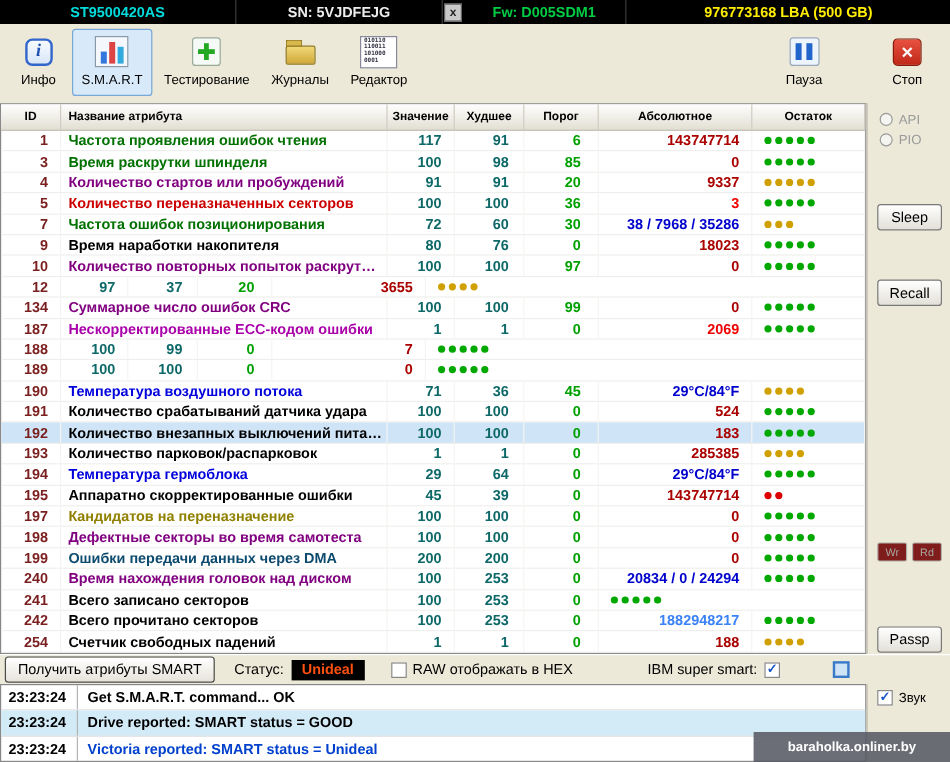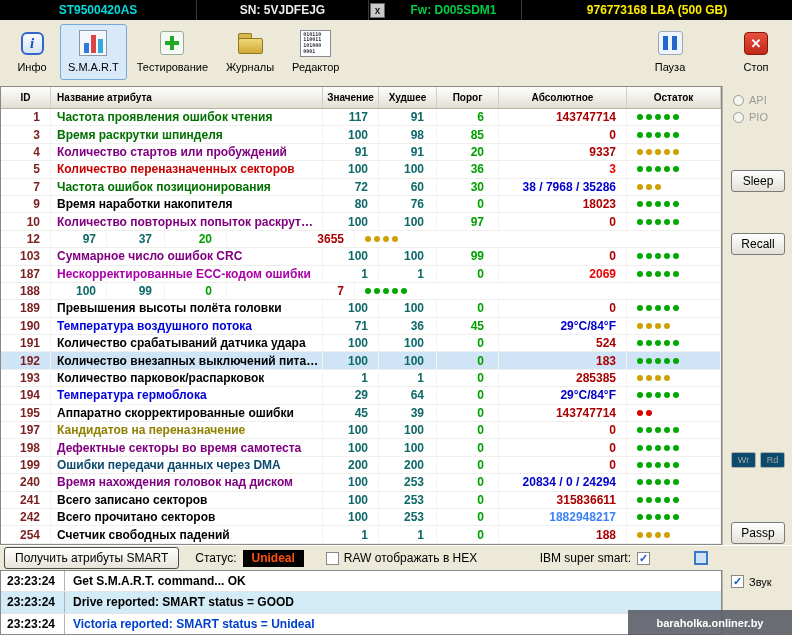--- a/index.html
+++ b/index.html
@@ -64,26 +64,26 @@
   .c-thr{width:62px;justify-content:flex-end;padding-right:14px}
   .td.c-thr{color:#00a000}
   .c-raw{width:128px;justify-content:flex-end;padding-right:10px}
   .c-health{flex:1;justify-content:flex-start;padding-left:10px;gap:3px}
   .thead .th{justify-content:center;padding:0}
   .thead .th.c-name{justify-content:flex-start;padding-left:6px}
   .dot{width:6px;height:6px;border-radius:50%;display:inline-block;flex:0 0 6px}
 
   
   .side{flex:1;position:relative;border-left:1px solid #b8b5a8;background:#ece9d8;box-sizing:border-box}
-  .radio-row{position:absolute;left:10px;display:flex;align-items:flex-end;gap:5px;font-size:11px;color:#9a9a9a}
+  .radio-row{position:absolute;left:10px;display:flex;align-items:flex-start;gap:5px;font-size:11px;color:#9a9a9a}
   .radio{width:11px;height:11px;border-radius:50%;border:1px solid #9a9a9a;background:#f4f4f0;box-sizing:border-box}
   .sbtn{position:absolute;left:8px;width:54px;height:22px;border:1px solid #7a7a7a;border-radius:3px;
         background:linear-gradient(#fff,#e2e0d8);font-size:12px;display:flex;align-items:center;justify-content:center;box-sizing:border-box}
   .mini-row{position:absolute;left:8px;display:flex;gap:4px}
-  .mini{width:25px;height:16px;border:1px solid #b0b0a8;border-radius:2px;background:#0c4a6e;color:#a8a8a0;
+  .mini{width:25px;height:16px;border:1px solid #b0b0a8;border-radius:2px;background:#7f1d1d;color:#a8a8a0;
         font-size:9px;display:flex;align-items:center;justify-content:center;box-sizing:border-box}
 
   
   .ctrl{height:25px;display:flex;align-items:center;background:#ece9d8;border-top:1px solid #fff;box-sizing:border-box;font-size:12px}
   .get-btn{margin-left:4px;height:20px;padding:0 10px;border:1px solid #4a4a4a;border-radius:3px;
            background:linear-gradient(#fff,#e6e3da);display:flex;align-items:center}
   .status-label{margin-left:16px}
   .status-box{margin-left:6px;background:#000;color:#ff5010;font-weight:700;padding:1px 9px;height:17px;
               display:flex;align-items:center;box-sizing:border-box}
   .chk{width:13px;height:13px;border:1px solid #888;background:#fff;box-sizing:border-box;display:flex;
@@ -298,21 +298,21 @@
     <div class="td c-thr">20</div>
     <div class="td c-raw" style="color: rgb(170, 0, 0);">3655</div>
     <div class="td c-health">
             <span class="dot" style="background: rgb(207, 160, 0);"></span>
             <span class="dot" style="background: rgb(207, 160, 0);"></span>
             <span class="dot" style="background: rgb(207, 160, 0);"></span>
             <span class="dot" style="background: rgb(207, 160, 0);"></span>
           </div>
   </div>
         <div class="tr">
-    <div class="td c-id">103</div>
+    <div class="td c-id">134</div>
     <div class="td c-name" style="color: rgb(128, 0, 128);">Суммарное число ошибок CRC</div>
     <div class="td c-val">100</div>
     <div class="td c-worst">100</div>
     <div class="td c-thr">99</div>
     <div class="td c-raw" style="color: rgb(170, 0, 0);">0</div>
     <div class="td c-health">
             <span class="dot" style="background: rgb(0, 168, 0);"></span>
             <span class="dot" style="background: rgb(0, 168, 0);"></span>
             <span class="dot" style="background: rgb(0, 168, 0);"></span>
             <span class="dot" style="background: rgb(0, 168, 0);"></span>
@@ -343,21 +343,20 @@
     <div class="td c-health">
             <span class="dot" style="background: rgb(0, 168, 0);"></span>
             <span class="dot" style="background: rgb(0, 168, 0);"></span>
             <span class="dot" style="background: rgb(0, 168, 0);"></span>
             <span class="dot" style="background: rgb(0, 168, 0);"></span>
             <span class="dot" style="background: rgb(0, 168, 0);"></span>
           </div>
   </div>
         <div class="tr">
     <div class="td c-id">189</div>
-    <div class="td c-name" style="color: rgb(0, 0, 0);">Превышения высоты полёта головки</div>
     <div class="td c-val">100</div>
     <div class="td c-worst">100</div>
     <div class="td c-thr">0</div>
     <div class="td c-raw" style="color: rgb(170, 0, 0);">0</div>
     <div class="td c-health">
             <span class="dot" style="background: rgb(0, 168, 0);"></span>
             <span class="dot" style="background: rgb(0, 168, 0);"></span>
             <span class="dot" style="background: rgb(0, 168, 0);"></span>
             <span class="dot" style="background: rgb(0, 168, 0);"></span>
             <span class="dot" style="background: rgb(0, 168, 0);"></span>
@@ -507,21 +506,20 @@
             <span class="dot" style="background: rgb(0, 168, 0);"></span>
             <span class="dot" style="background: rgb(0, 168, 0);"></span>
           </div>
   </div>
         <div class="tr">
     <div class="td c-id">241</div>
     <div class="td c-name" style="color: rgb(0, 0, 0);">Всего записано секторов</div>
     <div class="td c-val">100</div>
     <div class="td c-worst">253</div>
     <div class="td c-thr">0</div>
-    <div class="td c-raw" style="color: rgb(170, 0, 0);">315836611</div>
     <div class="td c-health">
             <span class="dot" style="background: rgb(0, 168, 0);"></span>
             <span class="dot" style="background: rgb(0, 168, 0);"></span>
             <span class="dot" style="background: rgb(0, 168, 0);"></span>
             <span class="dot" style="background: rgb(0, 168, 0);"></span>
             <span class="dot" style="background: rgb(0, 168, 0);"></span>
           </div>
   </div>
         <div class="tr">
     <div class="td c-id">242</div>

